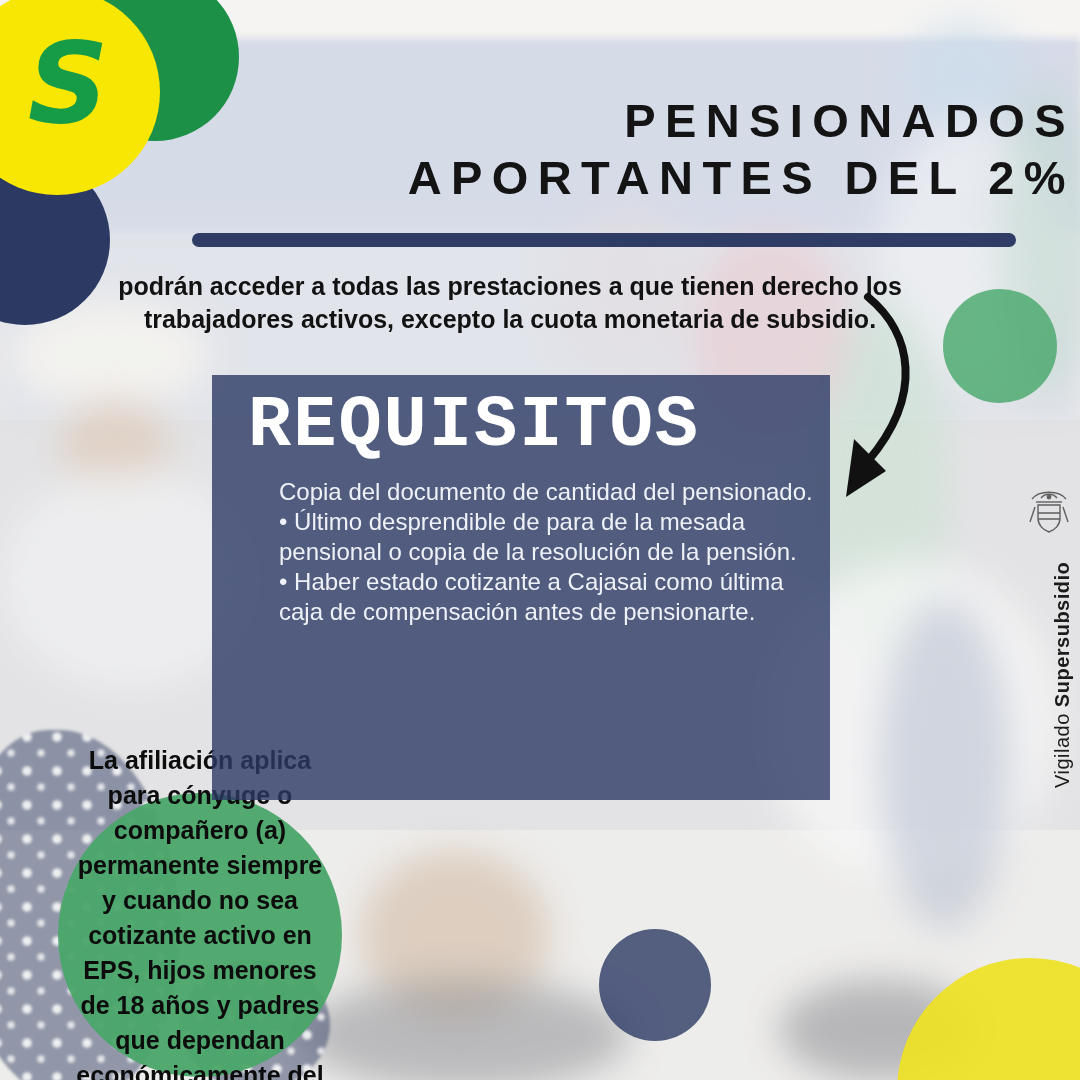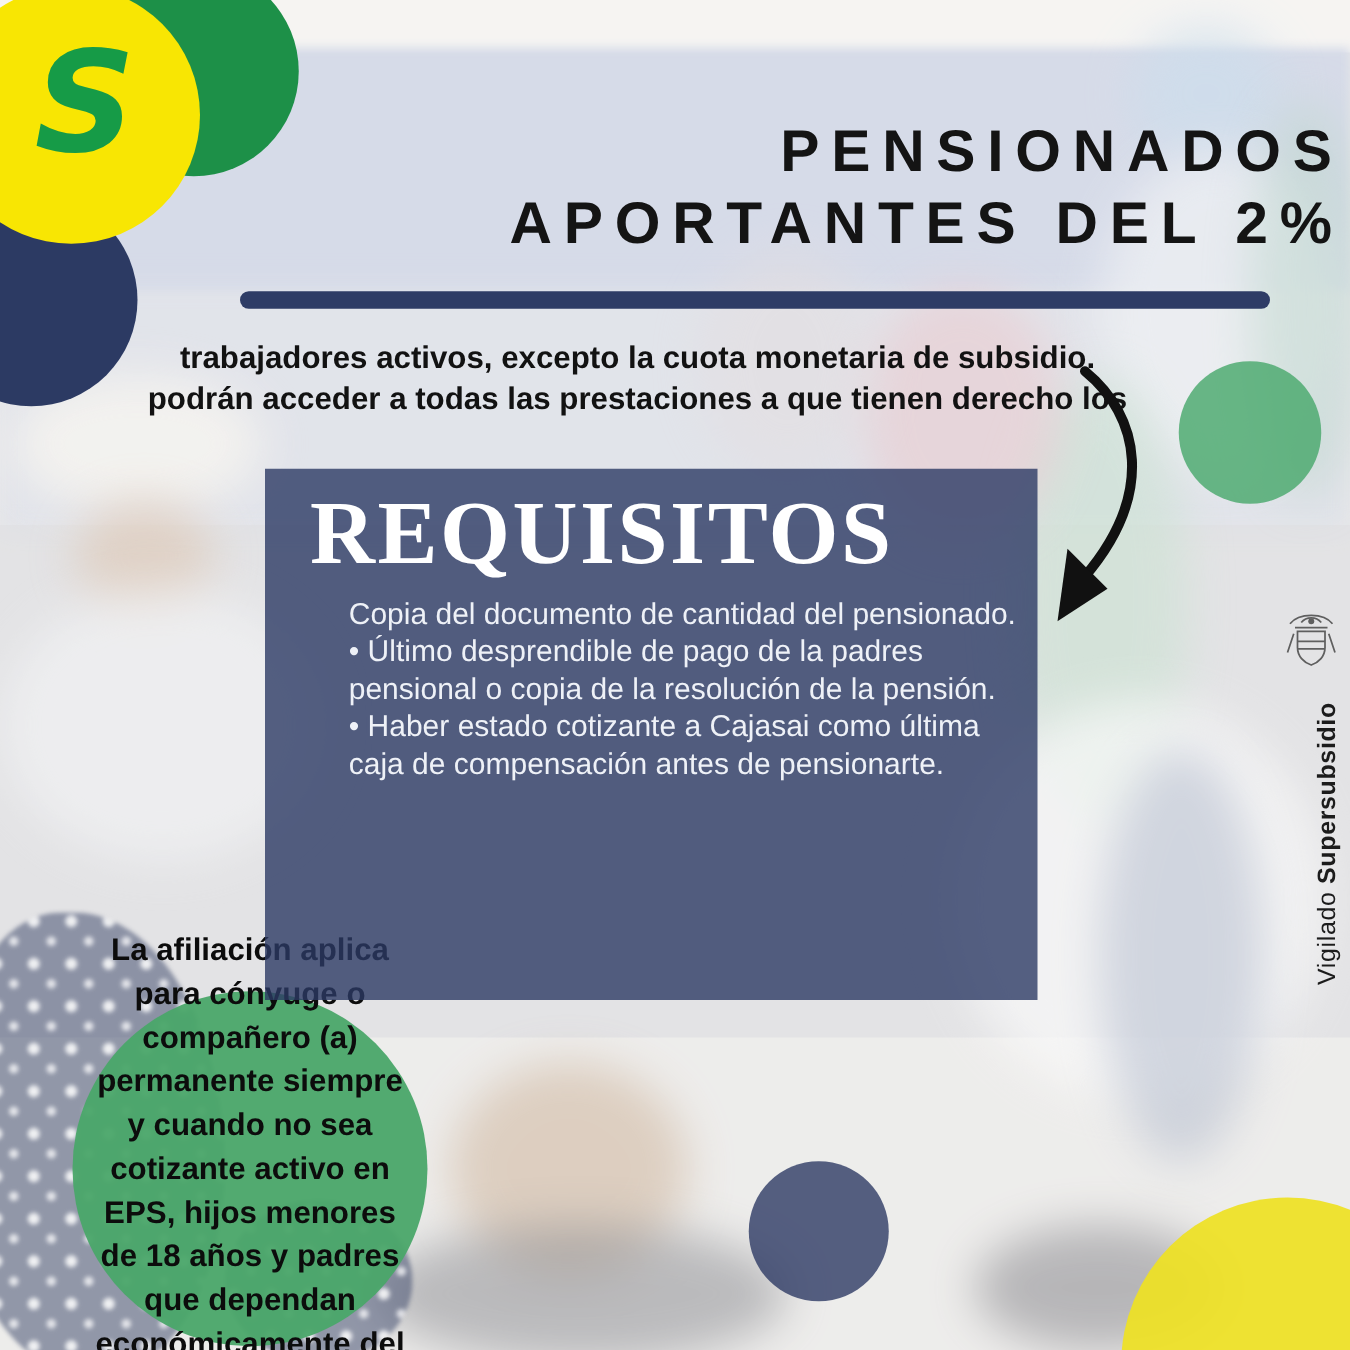--- a/index.html
+++ b/index.html
@@ -47,21 +47,21 @@
   }
   
   .arrow{left:818px;top:283px;z-index:21;}
   
   .req-box{
     left:212px;top:375px;width:618px;height:425px;z-index:15;
     background:rgba(44,58,100,0.80);overflow:hidden;
   }
   .req-heading{
     margin:8px 0 0 36px;
-    font-family:Liberation Serif, serif;font-weight:700;
+    font-family:Liberation Mono, monospace;font-weight:700;
     font-size:72px;line-height:86px;letter-spacing:2px;color:#ffffff;
   }
   .req-list{margin:8px 0 0 67px;width:552px;}
   .req-list p{margin:0;font-size:24px;line-height:30px;color:#eef1f7;}
   
   .note-circle{
     left:58px;top:793px;width:284px;height:284px;border-radius:50%;z-index:14;
     background:rgba(74,166,105,0.95);
     display:flex;align-items:center;justify-content:center;
   }
@@ -119,34 +119,34 @@
   <div class="circle c-green-mid"></div>
   <div class="circle c-navy-bottom"></div>
   <div class="circle c-yellow-br"></div>
 
   <div class="abs title">
     <div>PENSIONADOS</div>
     <div>APORTANTES DEL 2%</div>
   </div>
   <div class="abs divider"></div>
   <div class="abs subtitle">
+    <div>podrán acceder a todas las prestaciones a que tienen derecho los</div>
     <div>trabajadores activos, excepto la cuota monetaria de subsidio.</div>
-    <div>podrán acceder a todas las prestaciones a que tienen derecho los</div>
   </div>
 
   <svg class="abs arrow" width="120" height="230" viewBox="0 0 120 230">
     <path d="M 50 14 C 94 50, 106 112, 50 178" fill="none" stroke="#111111" stroke-width="8" stroke-linecap="round"></path>
     <polygon points="28,214 68,188 36,156" fill="#111111"></polygon>
   </svg>
 
   <div class="abs req-box">
     <div class="req-heading">REQUISITOS</div>
     <div class="req-list">
       <p>Copia del documento de cantidad del pensionado.</p>
-      <p>• Último desprendible de pago de la padres pensional o copia de la resolución de la pensión.</p>
+      <p>• Último desprendible de para de la mesada pensional o copia de la resolución de la pensión.</p>
       <p>• Haber estado cotizante a Cajasai como última caja de compensación antes de pensionarte.</p>
     </div>
   </div>
 
   <div class="abs note-circle">
     <span>La afiliación aplica para cónyuge o compañero (a) permanente siempre y cuando no sea cotizante activo en EPS, hijos menores de 18 años y padres que dependan económicamente del pensionado.</span>
   </div>
 
   <svg class="abs emblem" width="42" height="50" viewBox="0 0 42 50">
     <g fill="none" stroke="#5f5f5f" stroke-width="1.4">

